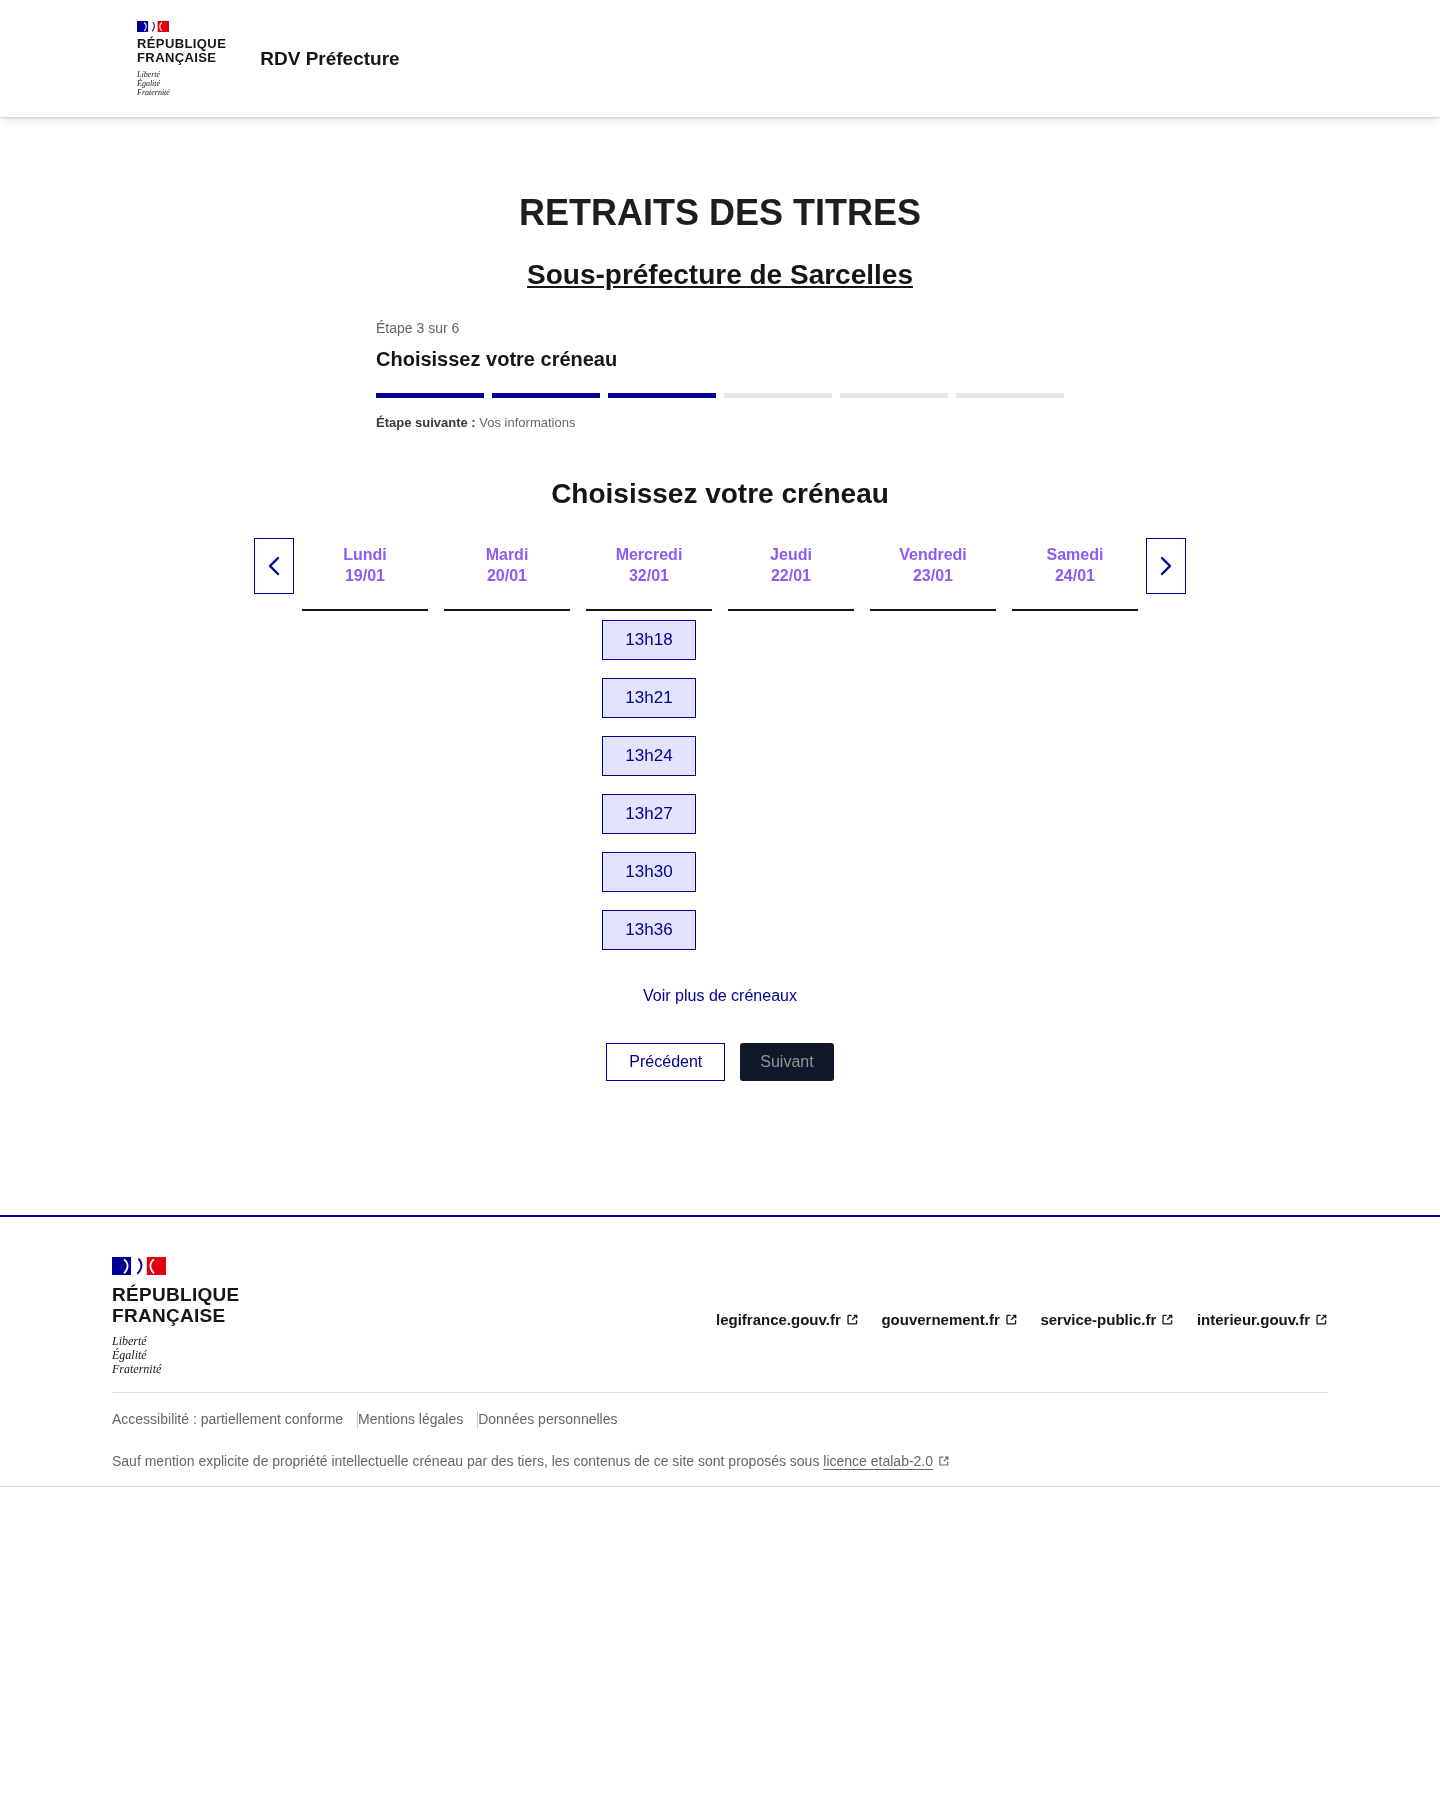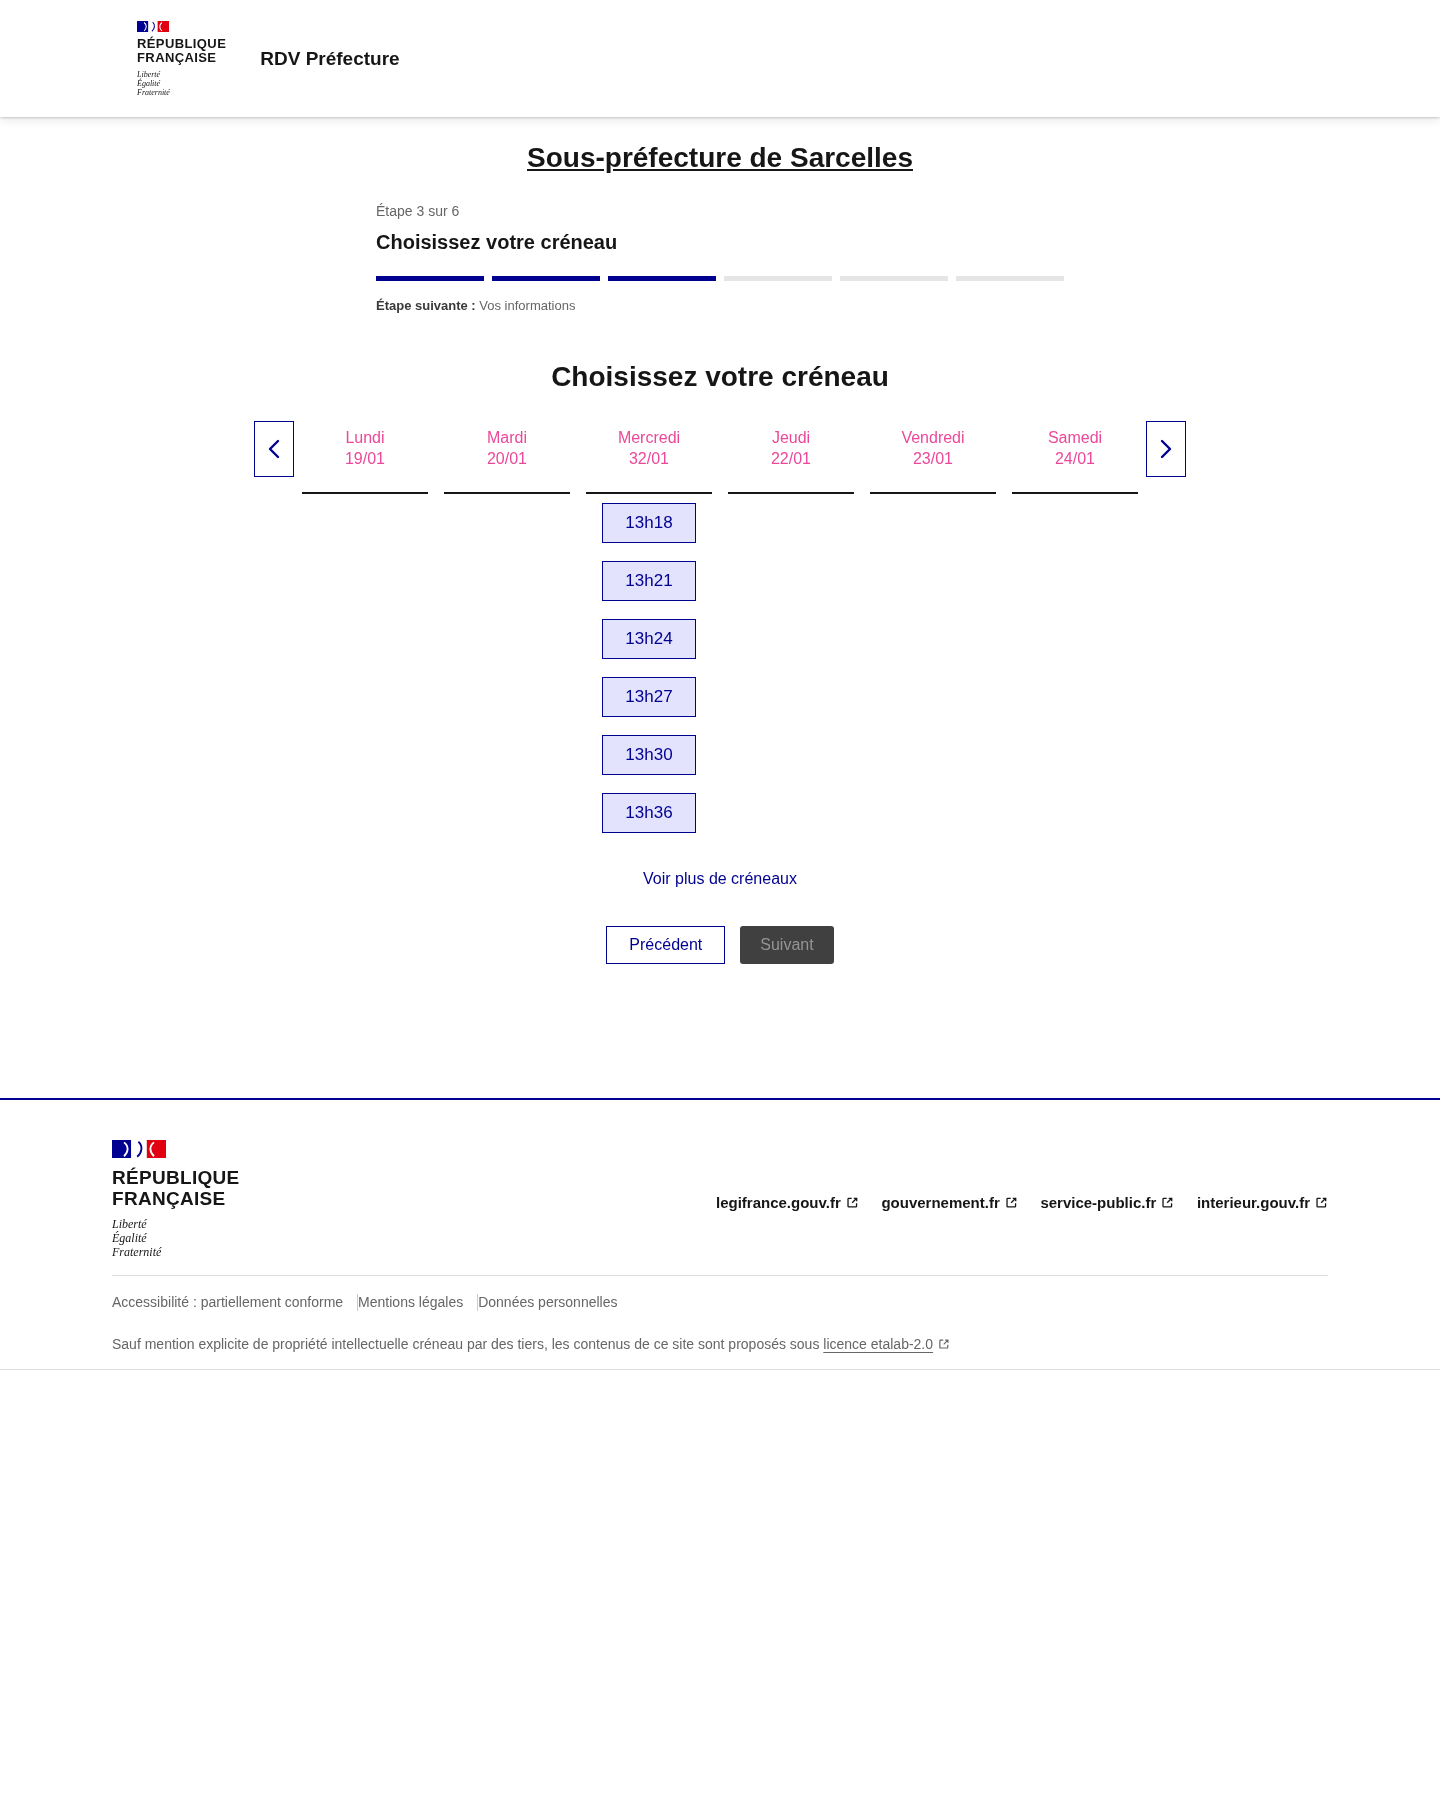--- a/index.html
+++ b/index.html
@@ -89,21 +89,21 @@
   }
   .arrow-btn {
     width: 40px; height: 56px;
     border: 1px solid #000091;
     color: #000091;
     display: flex; align-items: center; justify-content: center;
     background: #fff;
     flex: 0 0 auto;
   }
   .day-col { width: 142px; padding-top: 6px; text-align: center; flex: 0 0 auto; }
-  .day-name, .day-date { font-size: 16px; line-height: 21px; font-weight: 400; color: #ec4899; }
+  .day-name, .day-date { font-size: 16px; line-height: 21px; font-weight: 700; color: #8b5cf6; }
   .day-underline { width: 126px; margin: 23px auto 0; border-bottom: 2px solid #161616; }
   .slots { margin-top: 9px; display: flex; flex-direction: column; gap: 18px; align-items: center; }
   .slot {
     width: 94px; height: 40px;
     background: #e3e3fd;
     border: 1.5px solid #000091;
     color: #000091;
     font-size: 17px;
   }
   .more-link-wrap { margin-top: 36px; text-align: center; }
@@ -112,21 +112,21 @@
   
   .nav-buttons { margin-top: 38px; display: flex; justify-content: center; gap: 15px; }
   .btn-previous {
     height: 38px; padding: 0 22px;
     border: 1px solid #000091;
     color: #000091; background: #fff;
     font-size: 16px;
   }
   .btn-next {
     height: 38px; padding: 0 20px;
-    background: #404040; color: #949494;
+    background: #0f172a; color: #949494;
     font-size: 16px; border-radius: 3px;
     cursor: default;
   }
 
   
   footer.site-footer { margin-top: 134px; border-top: 2px solid #000091; }
   .footer-inner { width: 1216px; margin: 0 auto; padding-top: 40px; }
   .footer-top { display: flex; justify-content: space-between; align-items: flex-start; }
   .footer-logo .flag { width: 54px; height: 18px; }
   .footer-logo .gov-name { font-size: 19px; line-height: 21px; margin-top: 9px; letter-spacing: .3px; }
@@ -167,20 +167,21 @@
         <div>Liberté</div>
         <div>Égalité</div>
         <div>Fraternité</div>
       </div>
     </a>
     <a class="service-title">RDV Préfecture</a>
   </div>
 </header>
 
 <main>
+  <h1 class="page-title">RETRAITS DES TITRES</h1>
   <div class="page-subtitle">Sous-préfecture de Sarcelles</div>
 
   <section class="stepper">
     <div class="step-label">Étape 3 sur 6</div>
     <div class="step-title">Choisissez votre créneau</div>
     <div class="progress">
       <span class="seg active"></span>
       <span class="seg active"></span>
       <span class="seg active"></span>
       <span class="seg"></span>

